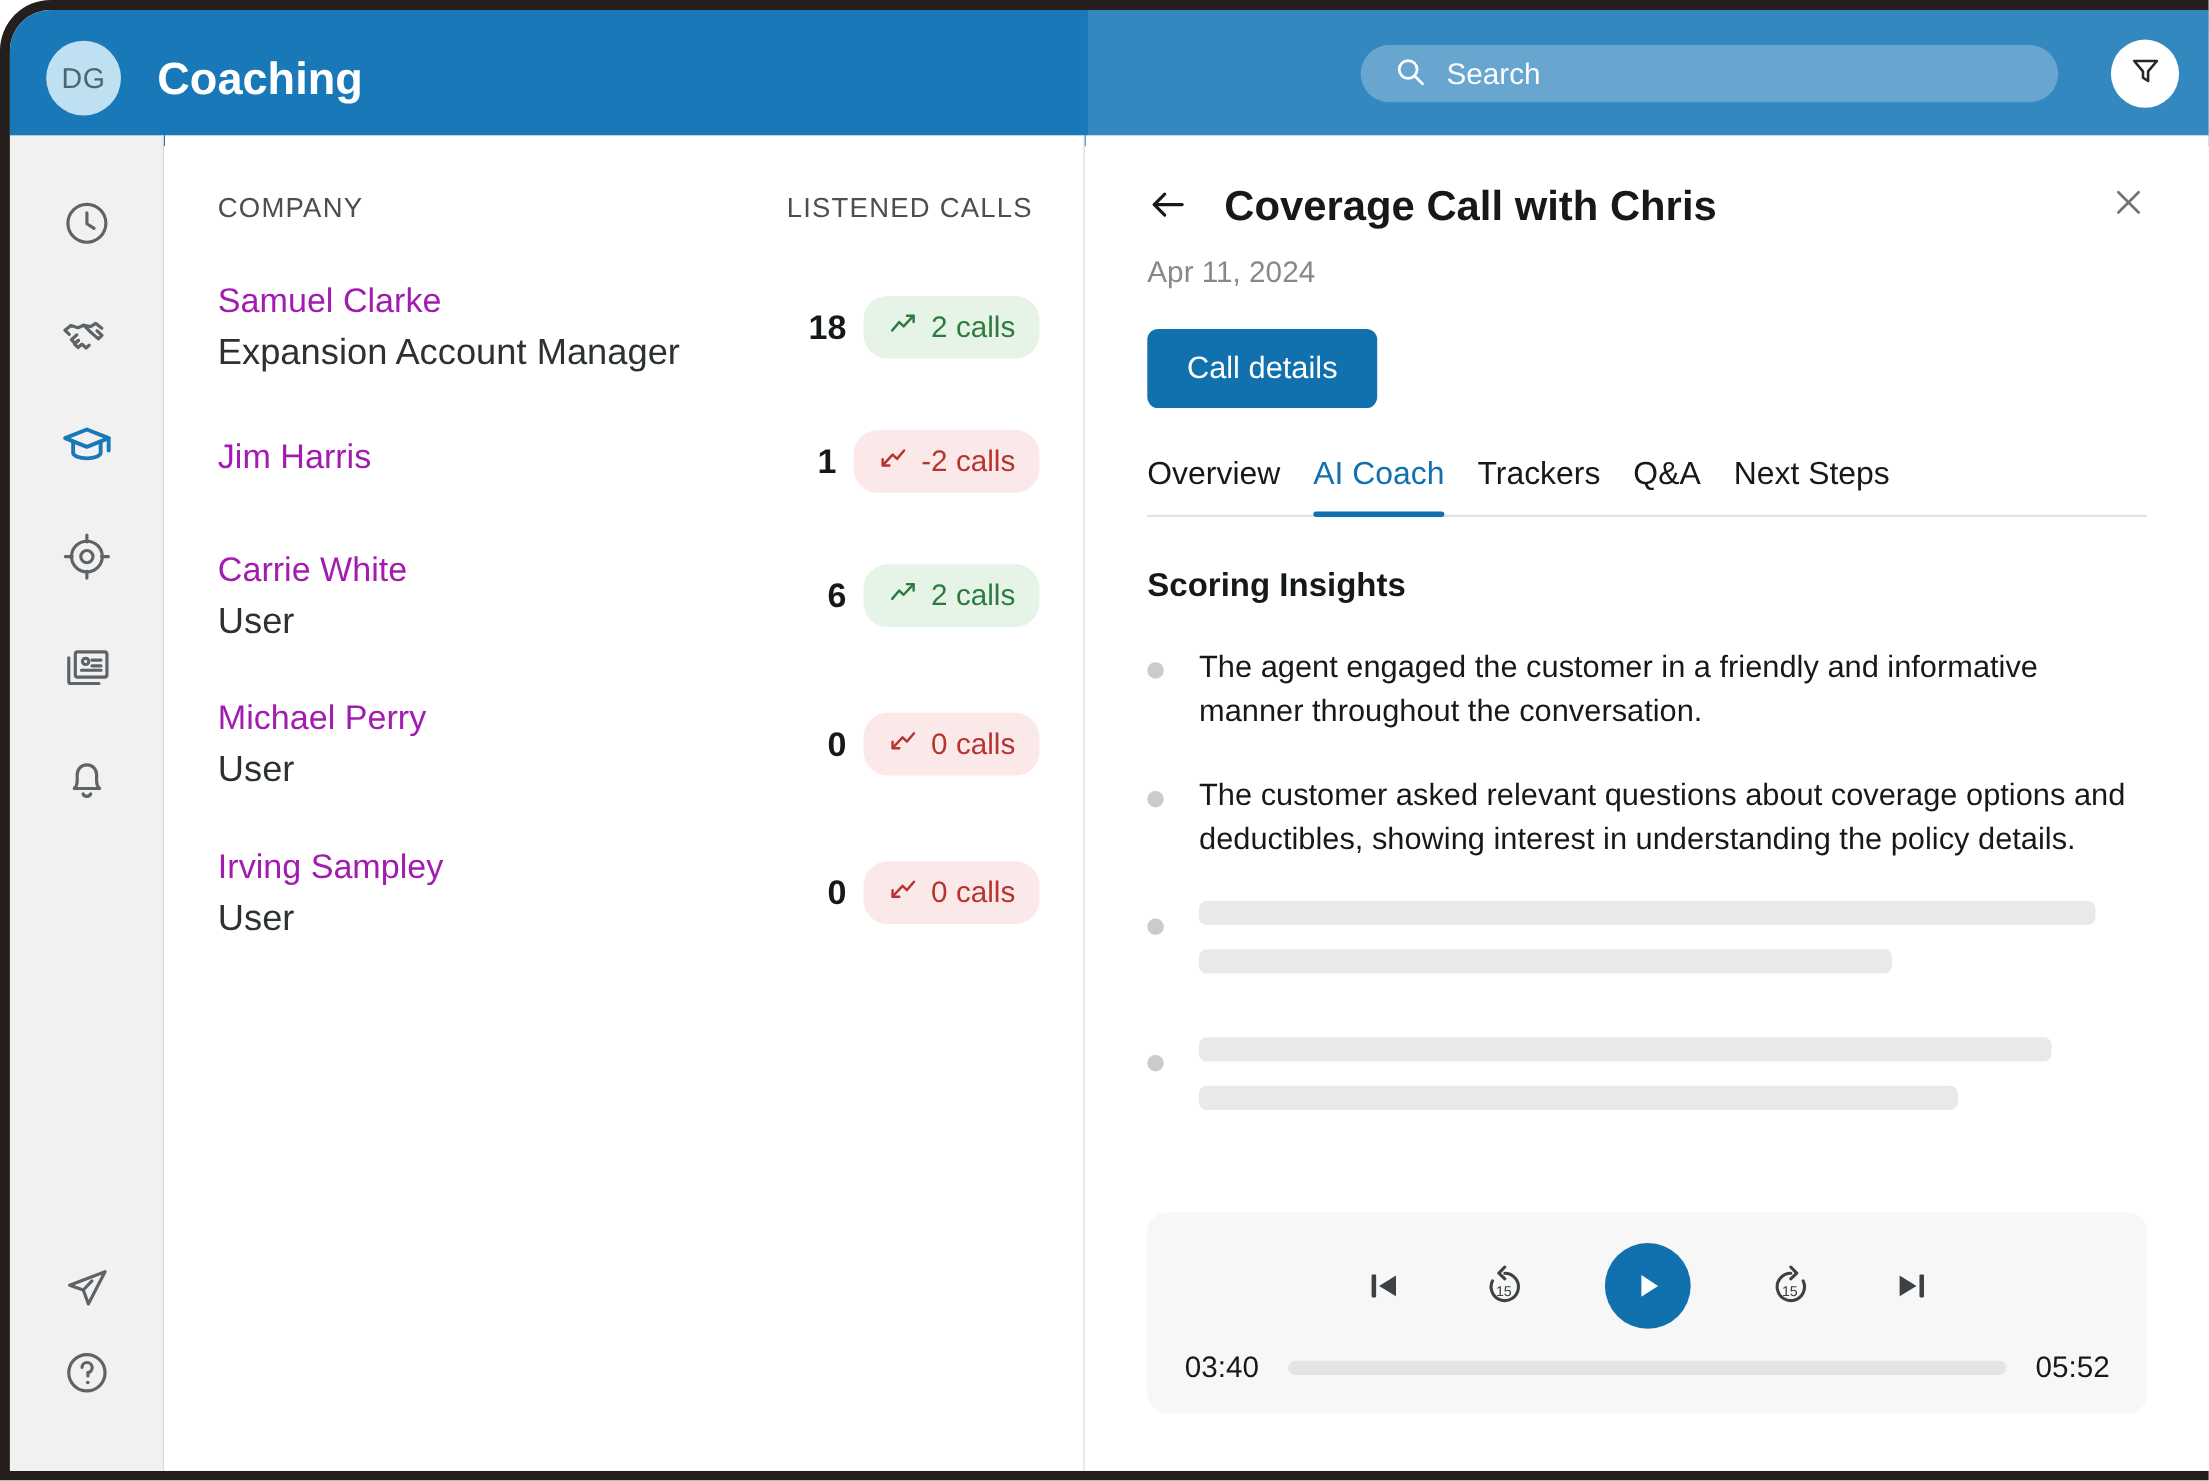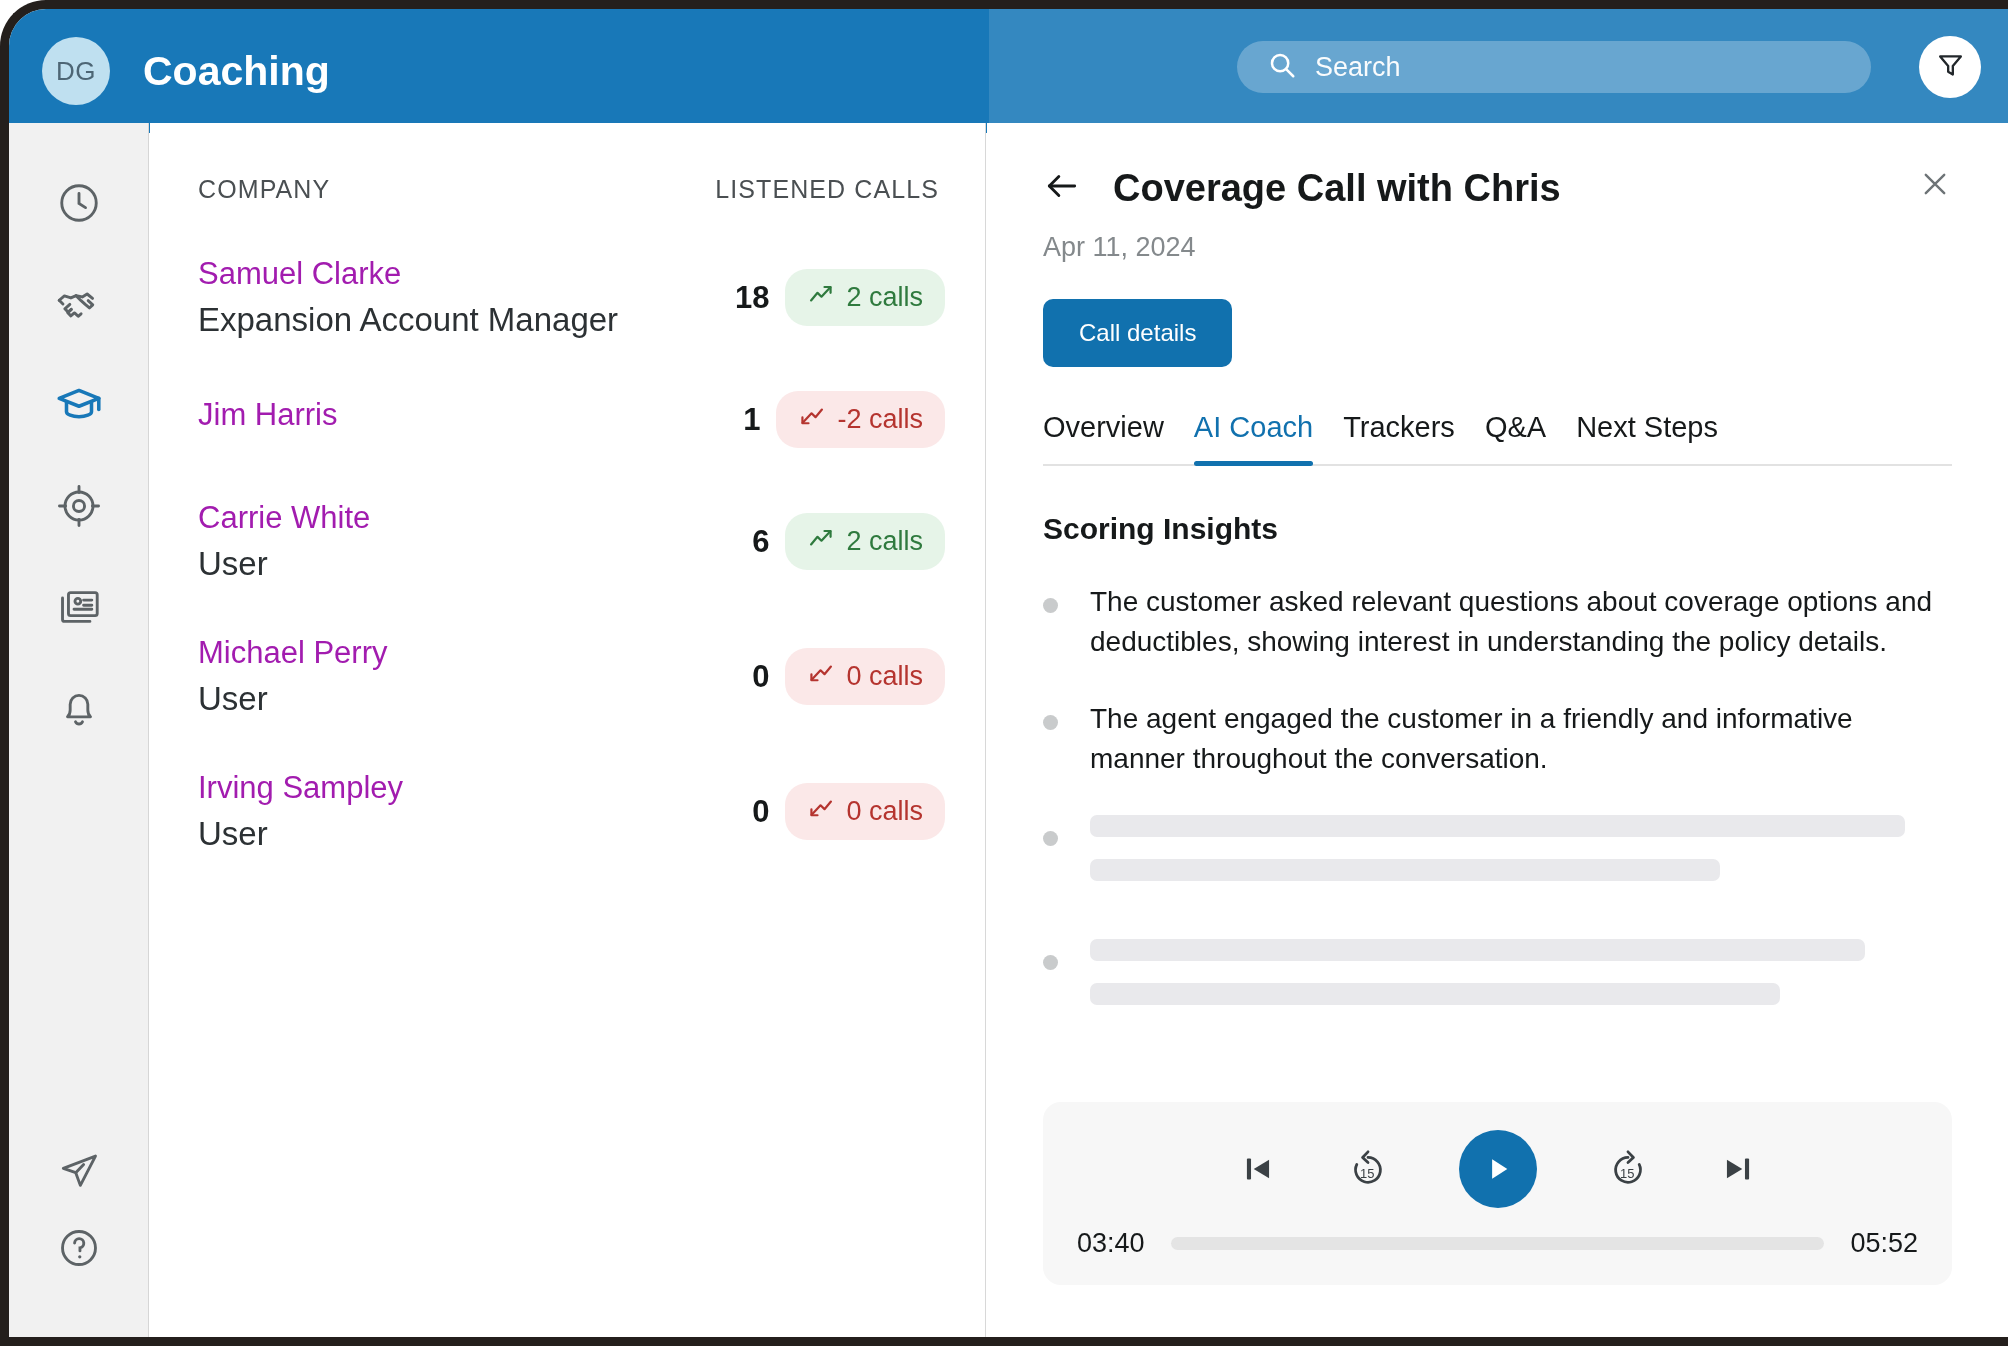--- a/index.html
+++ b/index.html
@@ -214,21 +214,21 @@
   .detail-date {
     margin-top: 22px;
     font-size: 27px;
     color: #84898c;
   }
   .call-details-btn {
     margin-top: 36px;
     display: inline-block;
     background: #1171ae;
     color: #ffffff;
-    font-size: 24px;
+    font-size: 28px;
     padding: 20px 36px;
     border: none;
     border-radius: 10px;
     cursor: pointer;
     font-family: inherit;
   }
   .tabs {
     margin-top: 44px;
     display: flex;
     gap: 30px;
@@ -568,25 +568,25 @@
         <div class="tab">Trackers</div>
         <div class="tab">Q&amp;A</div>
         <div class="tab">Next Steps</div>
       </div>
 
     <div class="section-title">Scoring Insights</div>
 
     <div id="insights-container">
         <div class="insight">
           <span class="bullet"></span>
-          <span class="insight-text">The customer asked relevant questions about coverage options and deductibles, showing interest in understanding the policy details.</span>
+          <span class="insight-text">The agent engaged the customer in a friendly and informative manner throughout the conversation.</span>
         </div>
         <div class="insight">
           <span class="bullet"></span>
-          <span class="insight-text">The agent engaged the customer in a friendly and informative manner throughout the conversation.</span>
+          <span class="insight-text">The customer asked relevant questions about coverage options and deductibles, showing interest in understanding the policy details.</span>
         </div>
         <div class="insight">
           <span class="bullet"></span>
           <span class="skeleton-lines">
             <span class="sk w-long" style="display:block"></span>
             <span class="sk w-mid" style="display:block"></span>
           </span>
         </div>
         <div class="insight">
           <span class="bullet"></span>

